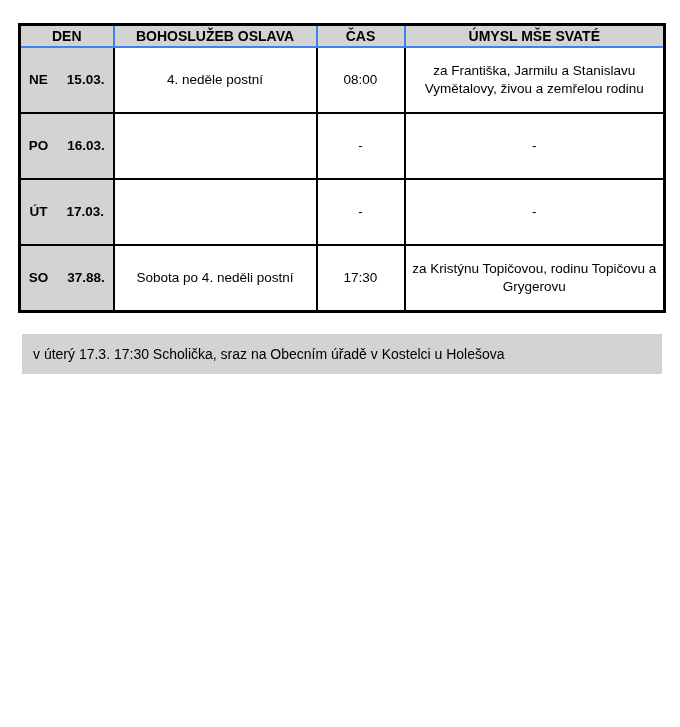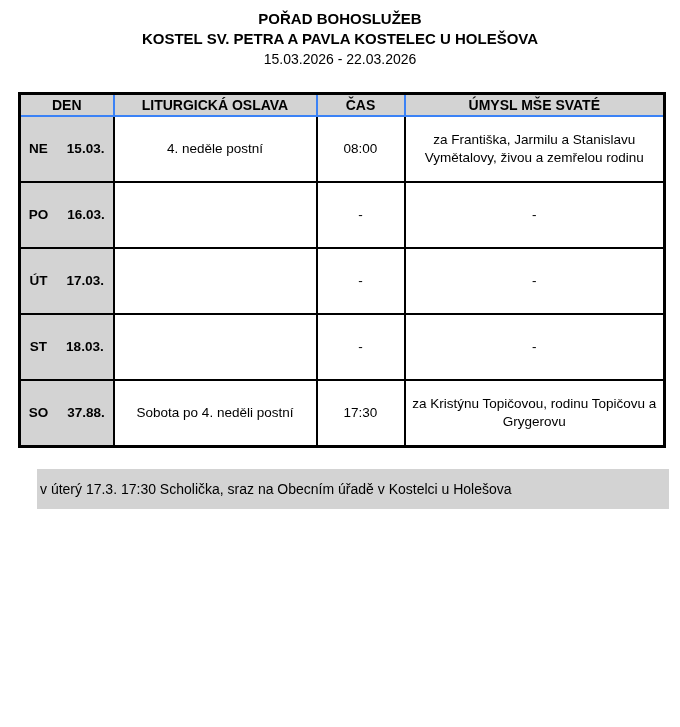--- a/index.html
+++ b/index.html
@@ -66,53 +66,48 @@
     background: #d3d3d3;
     font-weight: bold;
     text-align: left;
     padding-left: 7px;
     white-space: nowrap;
   }
   td.day-cell .day-date {
     margin-left: 19px;
   }
   .note-bar {
-    margin: 21px 0 0 37px;
+    margin: 21px 0 0 22px;
     width: 629px;
     height: 40px;
     background: #d3d3d3;
     display: flex;
     align-items: center;
-    padding-left: 3px;
+    padding-left: 11px;
     font-size: 14px;
     box-sizing: content-box;
   }
 </style>
 </head>
 <body>
 
 <div class="page">
 
-  <div class="titles">
-    <div class="title-main">POŘAD BOHOSLUŽEB</div>
-    <div class="title-sub">KOSTEL SV. PETRA A PAVLA KOSTELEC U HOLEŠOVA</div>
-    <div class="title-dates">15.03.2026 - 22.03.2026</div>
-  </div>
 
   <table class="schedule">
     <colgroup>
       <col style="width:94px">
       <col style="width:203px">
       <col style="width:88px">
       <col style="width:260px">
     </colgroup>
     <thead>
       <tr>
         <th>DEN</th>
-        <th>LITURGICKÁ OSLAVA</th>
+        <th>BOHOSLUŽEB OSLAVA</th>
         <th>ČAS</th>
         <th>ÚMYSL MŠE SVATÉ</th>
       </tr>
     </thead>
     <tbody>
       <tr class="data-row">
         <td class="day-cell">
           <span class="day-abbr">NE</span><span class="day-date">15.03.</span>
         </td>
         <td>4. neděle postní</td>
@@ -130,28 +125,20 @@
       <tr class="data-row">
         <td class="day-cell">
           <span class="day-abbr">ÚT</span><span class="day-date">17.03.</span>
         </td>
         <td></td>
         <td>-</td>
         <td>-</td>
       </tr>
       <tr class="data-row">
         <td class="day-cell">
-          <span class="day-abbr">ST</span><span class="day-date">18.03.</span>
-        </td>
-        <td></td>
-        <td>-</td>
-        <td>-</td>
-      </tr>
-      <tr class="data-row">
-        <td class="day-cell">
           <span class="day-abbr">SO</span><span class="day-date">37.88.</span>
         </td>
         <td>Sobota po 4. neděli postní</td>
         <td>17:30</td>
         <td>za Kristýnu Topičovou, rodinu Topičovu a Grygerovu</td>
       </tr>
     </tbody>
   </table>
 
   <div class="note-bar">

